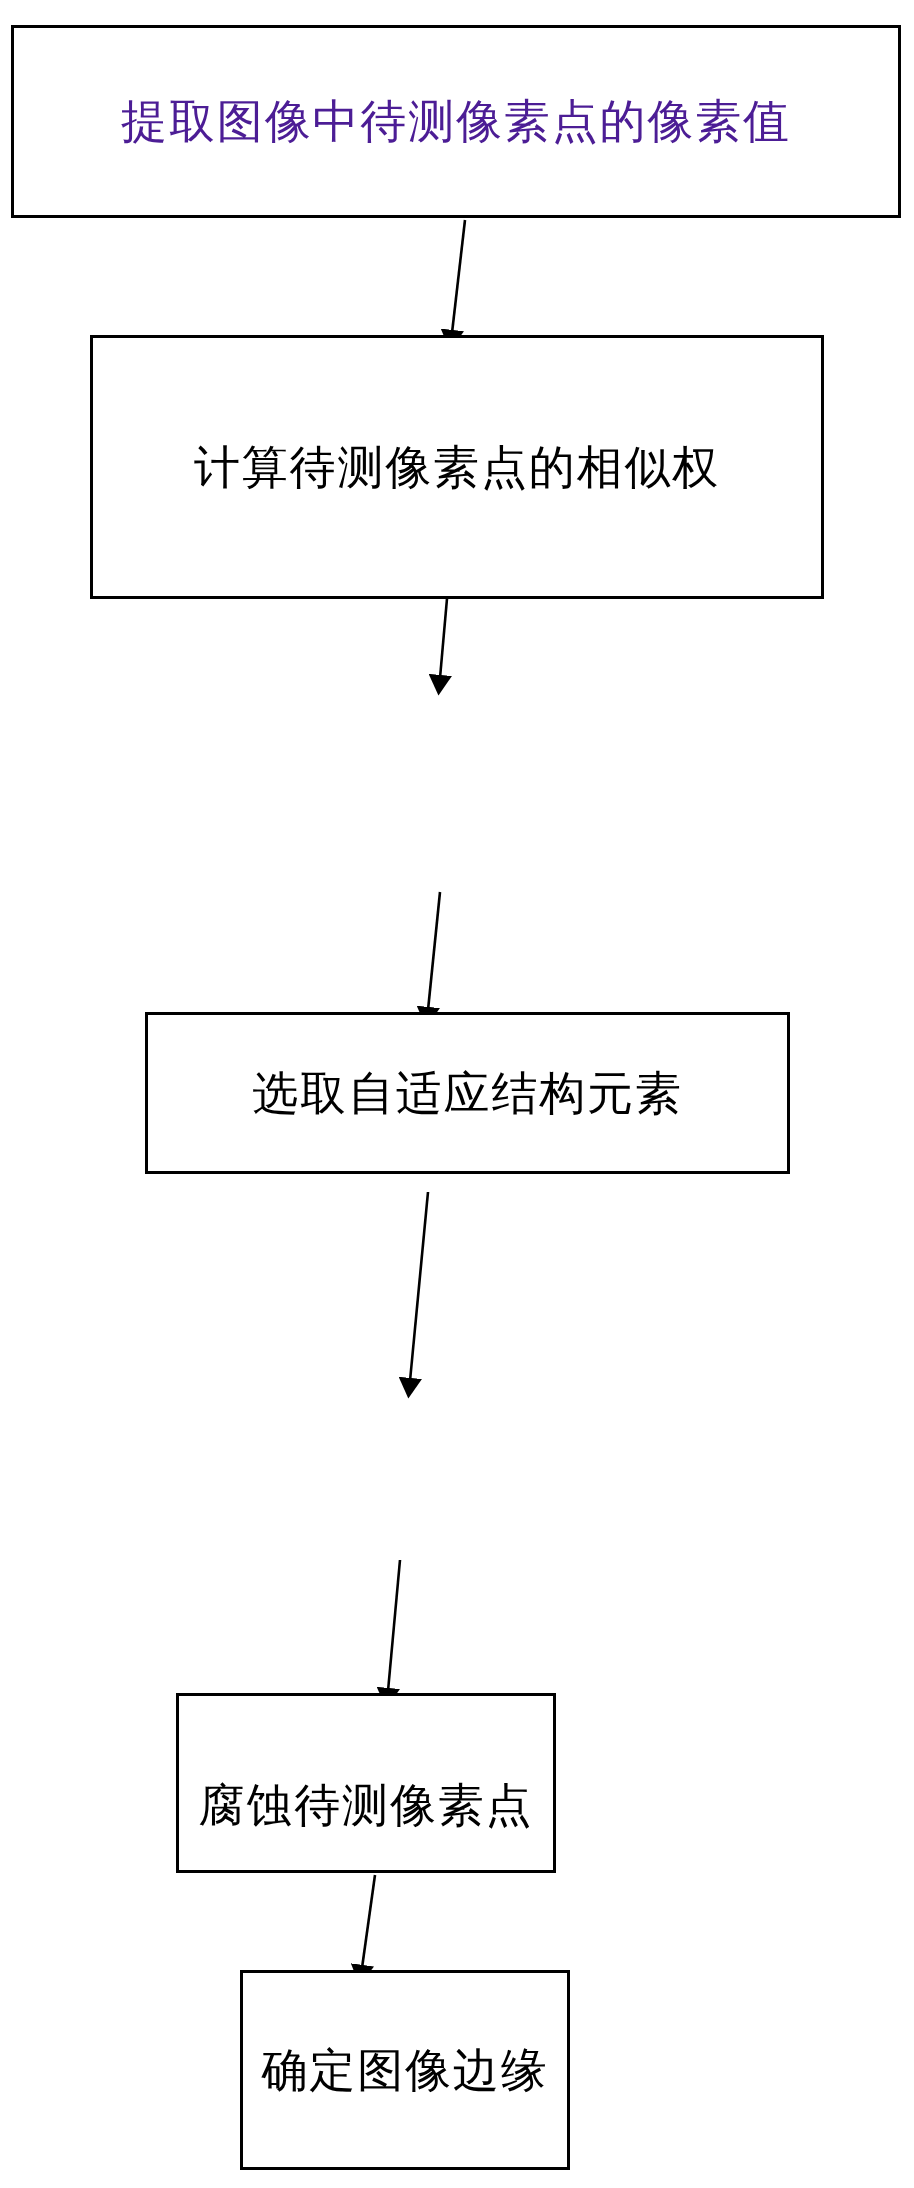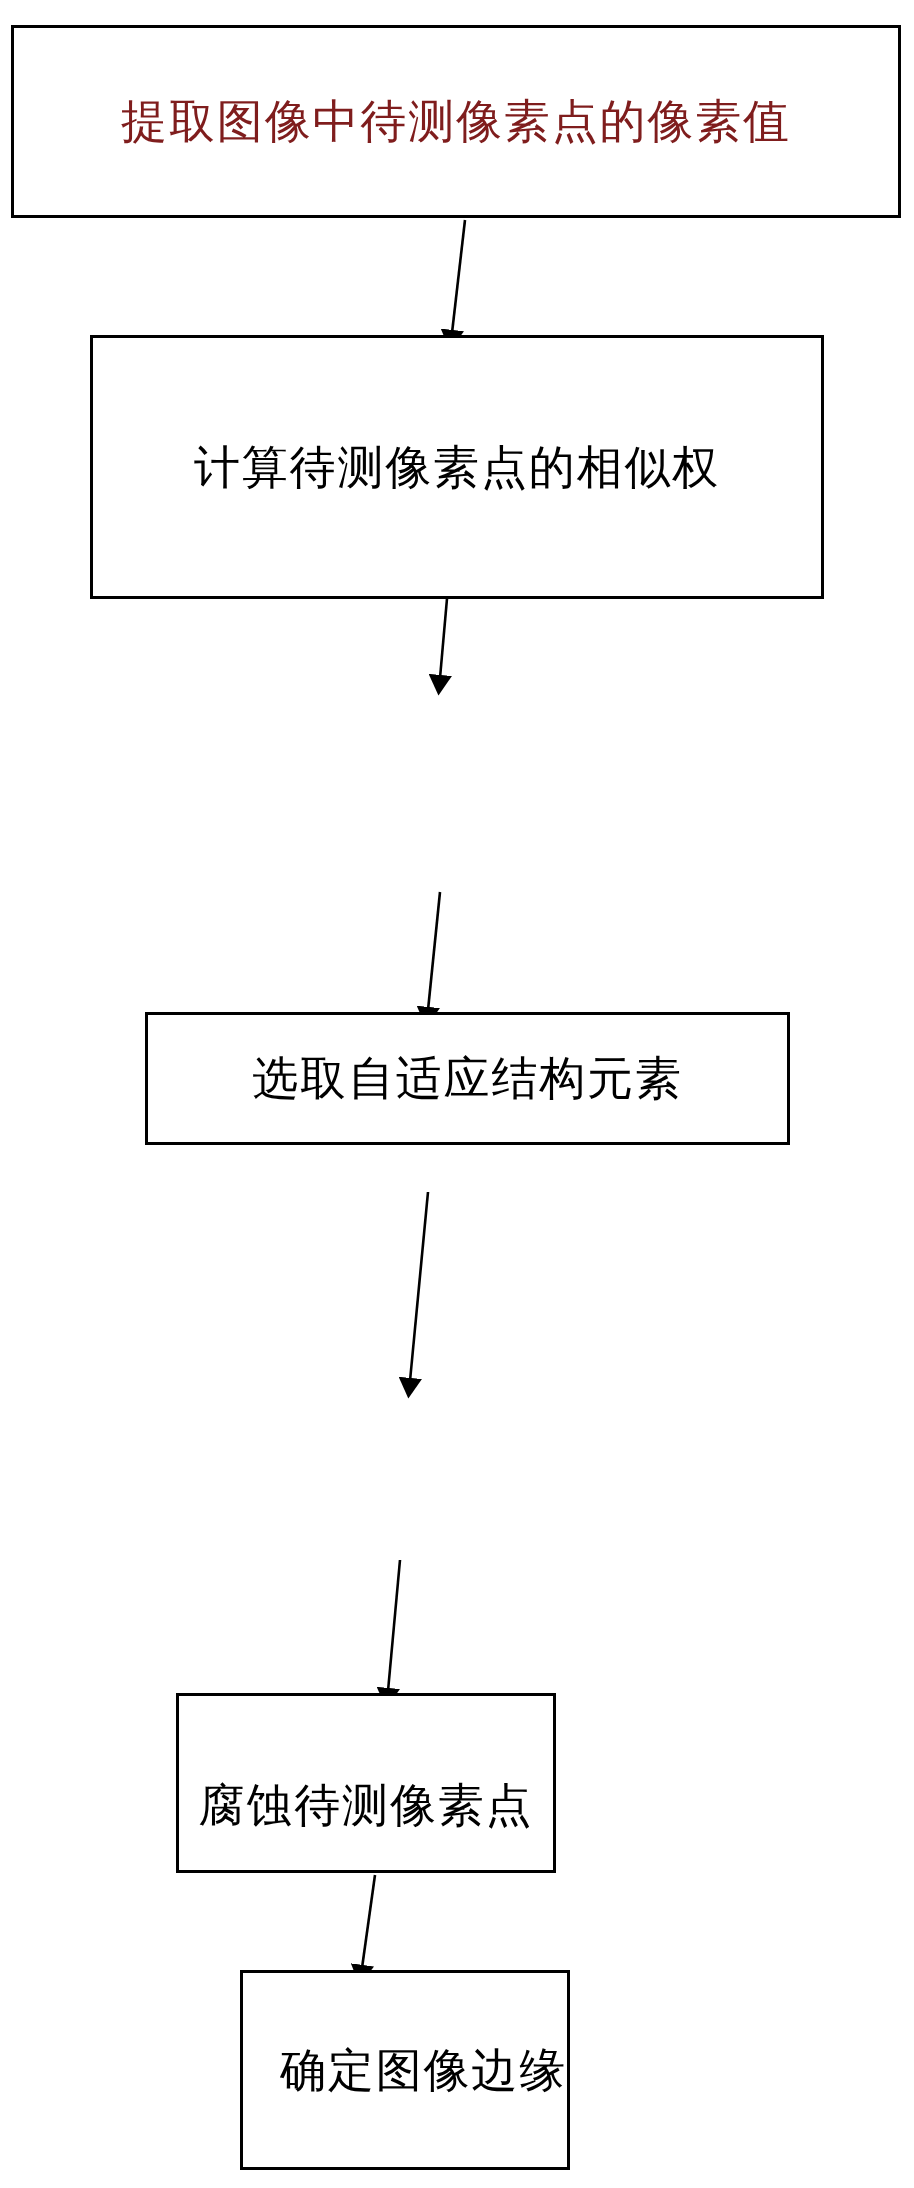--- a/index.html
+++ b/index.html
@@ -58,34 +58,34 @@
         <line x1="465" y1="220" x2="452" y2="333" stroke="#000000" stroke-width="2.6" marker-end="url(#arrowhead)"></line>
         <line x1="452" y1="542" x2="440" y2="678" stroke="#000000" stroke-width="2.6" marker-end="url(#arrowhead)"></line>
         <line x1="440" y1="892" x2="428" y2="1010" stroke="#000000" stroke-width="2.6" marker-end="url(#arrowhead)"></line>
         <line x1="428" y1="1192" x2="410" y2="1381" stroke="#000000" stroke-width="2.6" marker-end="url(#arrowhead)"></line>
         <line x1="400" y1="1560" x2="388" y2="1691" stroke="#000000" stroke-width="2.6" marker-end="url(#arrowhead)"></line>
         <line x1="375" y1="1875" x2="362" y2="1968" stroke="#000000" stroke-width="2.6" marker-end="url(#arrowhead)"></line>
       </g>
   </svg>
 
   <div class="node" id="node-n1" style="left: 11px; top: 25px; width: 890px; height: 193px; border-color: rgb(0, 0, 0);">
-    <span class="node-label" style="font-size: 46px; color: #7f1d1d;">提取图像中待测像素点的像素值</span>
+    <span class="node-label" style="font-size: 46px; color: #4c1d95;">提取图像中待测像素点的像素值</span>
   </div>
 
   <div class="node" id="node-n2" style="left: 90px; top: 335px; width: 734px; height: 264px; border-color: rgb(0, 0, 0);">
     <span class="node-label" style="font-size: 46px; color: rgb(0, 0, 0);">计算待测像素点的相似权</span>
   </div>
 
 
-  <div class="node" id="node-n4" style="left: 145px; top: 1012px; width: 645px; height: 133px; border-color: rgb(0, 0, 0);">
+  <div class="node" id="node-n4" style="left: 145px; top: 1012px; width: 645px; height: 162px; border-color: rgb(0, 0, 0);">
     <span class="node-label" style="font-size: 46px; color: rgb(0, 0, 0);">选取自适应结构元素</span>
   </div>
 
 
   <div class="node" id="node-n6" style="left: 176px; top: 1693px; width: 380px; height: 180px; border-color: rgb(0, 0, 0);">
     <span class="node-label" style="font-size: 46px; color: rgb(0, 0, 0); margin-top: 44px;">腐蚀待测像素点</span>
   </div>
 
-  <div class="node" id="node-n7" style="left: 240px; top: 1970px; width: 330px; height: 200px; border-color: rgb(0, 0, 0); justify-content: flex-end;">
+  <div class="node" id="node-n7" style="left: 240px; top: 1970px; width: 330px; height: 200px; border-color: rgb(0, 0, 0);">
     <span class="node-label" style="font-size: 46px; color: rgb(0, 0, 0);">确定图像边缘</span>
   </div>
 
 </div>
 
 </body></html>

